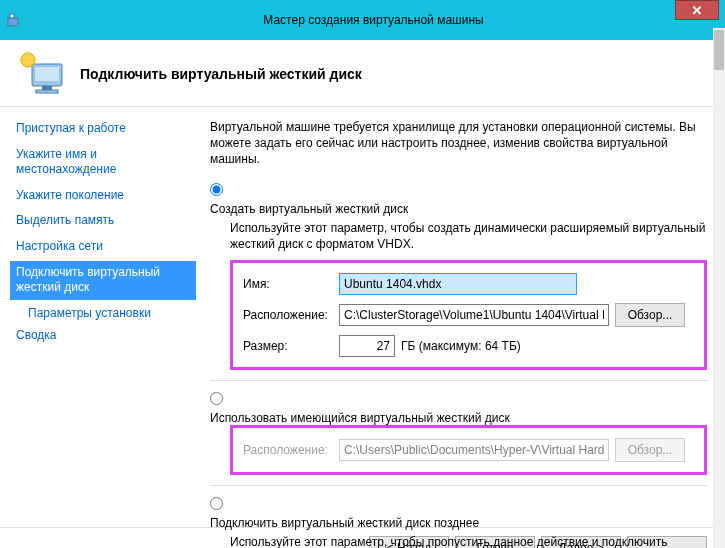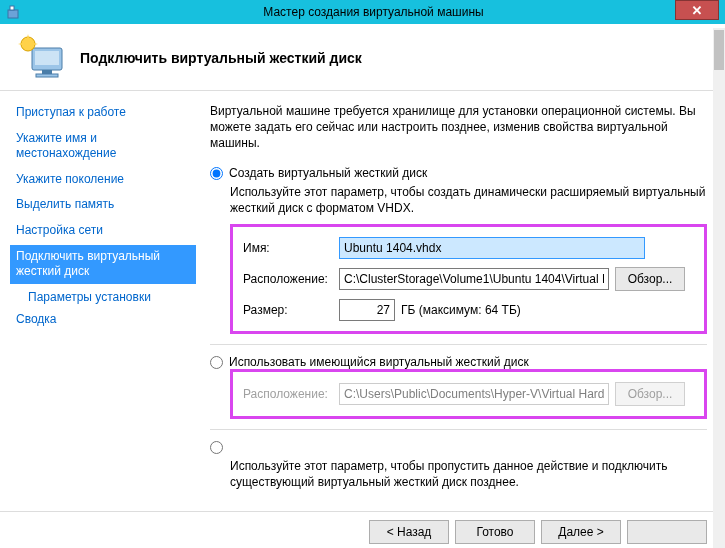--- a/index.html
+++ b/index.html
@@ -1,38 +1,38 @@
 <!DOCTYPE html>
 <html><head>
 <meta charset="utf-8">
 <style>
 * { box-sizing: border-box; margin: 0; padding: 0; font-family: "Segoe UI", Tahoma, sans-serif; }
 body { background: #fff; width: 725px; height: 548px; overflow: hidden; position: relative; }
 
-.titlebar { height: 24px; background: #17c0de; display: flex; align-items: center; position: relative; }
+.titlebar { height: 40px; background: #17c0de; display: flex; align-items: center; position: relative; }
 .titlebar-icon { width: 16px; height: 16px; margin-left: 6px; }
 .titlebar-text { flex: 1; text-align: center; font-size: 12px; color: #000; }
 .close-btn { width: 44px; height: 20px; background: #c75050; border: 1px solid #843434; display: flex; align-items: center; justify-content: center; cursor: pointer; position: absolute; right: 6px; top: 0; }
 .close-btn .x { color: #fff; font-size: 13px; font-weight: bold; line-height: 1; }
 
 .header { padding: 10px 18px 8px 18px; display: flex; align-items: center; gap: 14px; border-bottom: 1px solid #ddd; }
 .header-icon { width: 48px; height: 48px; position: relative; }
 .header-title { font-size: 14px; font-weight: bold; color: #000; }
 
 .body { display: flex; height: 420px; }
 .sidebar { width: 200px; padding: 10px 4px 10px 10px; font-size: 12px; }
 .sidebar-item { padding: 4px 6px; color: #0066cc; cursor: pointer; line-height: 1.3; margin-bottom: 2px; }
 .sidebar-item.active { background: #3399ff; color: #fff; }
 .sidebar-subitem { padding: 4px 6px 4px 18px; color: #0066cc; cursor: pointer; }
 
 .content { flex: 1; padding: 12px 18px 8px 10px; font-size: 12px; color: #000; position: relative; }
 .intro { line-height: 1.35; margin-bottom: 14px; }
 
 .opt { margin-bottom: 10px; }
-.opt-head { display: flex; align-items: flex-start; gap: 6px; }
+.opt-head { display: flex; align-items: flex-start; gap: 6px; flex-direction: column; }
 .radio { width: 13px; height: 13px; margin-top: 1px; flex-shrink: 0; }
 .opt-label { font-size: 12px; }
 .opt-desc { margin: 4px 0 8px 20px; line-height: 1.35; }
 
 .fields { margin-left: 20px; border: 3px solid #d946ef; padding: 10px 10px; background: #fff; }
 .frow { display: flex; align-items: center; gap: 6px; margin-bottom: 8px; }
 .frow:last-child { margin-bottom: 0; }
 .flabel { width: 90px; font-size: 12px; }
 .flabel.disabled { color: #a0a0a0; }
 .finput { height: 22px; border: 1px solid #7a7a7a; padding: 1px 4px; font-size: 12px; background: #fff; }
@@ -98,21 +98,21 @@
 
     <div class="opt">
       <div class="opt-head">
         <input type="radio" class="radio" checked="" style="">
         <span class="opt-label">Создать виртуальный жесткий диск</span>
       </div>
       <div class="opt-desc">Используйте этот параметр, чтобы создать динамически расширяемый виртуальный жесткий диск с форматом VHDX.</div>
       <div class="fields">
         <div class="frow">
           <span class="flabel">Имя:</span>
-          <input class="finput sel" style="width: 306px;" value="Ubuntu 1404.vhdx">
+          <input class="finput sel" style="width: 238px;" value="Ubuntu 1404.vhdx">
         </div>
         <div class="frow">
           <span class="flabel">Расположение:</span>
           <input class="finput" style="width: 270px;" value="C:\ClusterStorage\Volume1\Ubuntu 1404\Virtual Hard Disks\">
           <button class="browse">Обзор...</button>
         </div>
         <div class="frow">
           <span class="flabel">Размер:</span>
           <input class="finput fsize" value="27" style="">
           <span class="funit">ГБ (максимум: 64 ТБ)</span>
@@ -134,20 +134,21 @@
           <button class="browse dis" disabled="">Обзор...</button>
         </div>
       </div>
     </div>
 
     <hr class="separator">
 
     <div class="opt">
       <div class="opt-head">
         <input type="radio" class="radio" style="">
+        <span class="opt-label">Подключить виртуальный жесткий диск позднее</span>
       </div>
       <div class="opt-desc">Используйте этот параметр, чтобы пропустить данное действие и подключить существующий виртуальный жесткий диск позднее.</div>
     </div>
   </div>
 </div>
 
 <div class="footer">
   <button class="footer-btn">&lt; Назад</button>
   <button class="footer-btn">Готово</button>
   <button class="footer-btn">Далее &gt;</button>

